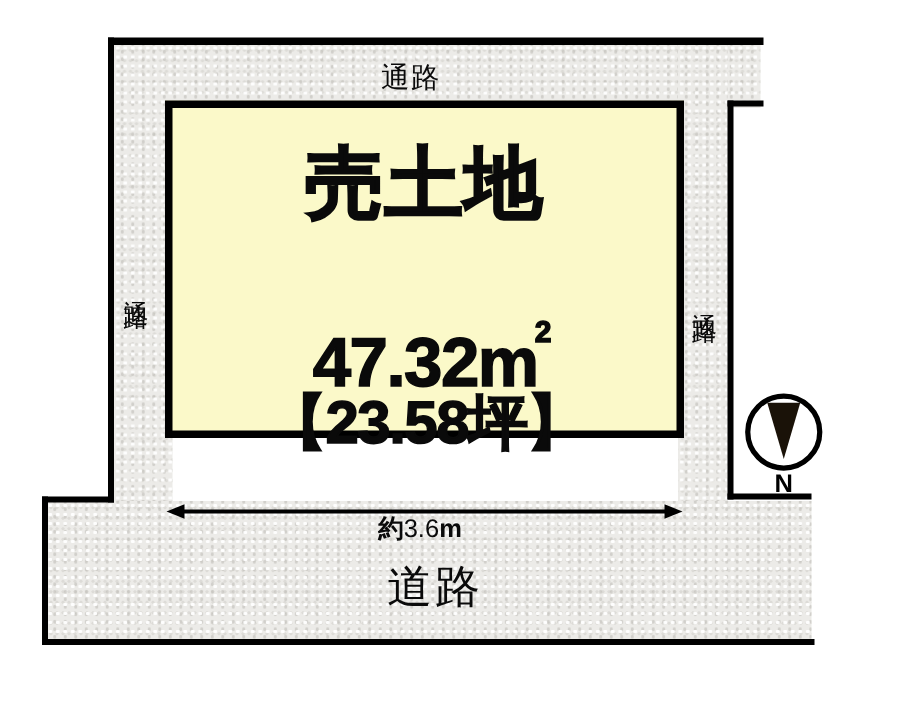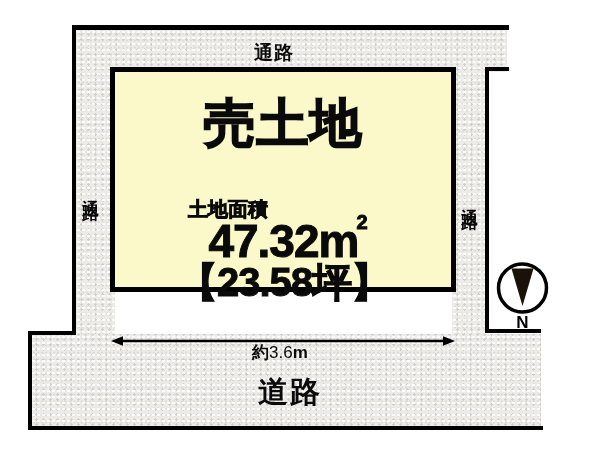--- a/index.html
+++ b/index.html
@@ -46,21 +46,21 @@
   }
   .area-m2 .sup{
     display:inline-block;font-size:20px;vertical-align:top;
     position:relative;top:-6px;left:-2px;letter-spacing:0;
   }
   .area-tsubo{
     position:absolute;left:0;top:190px;width:100%;text-align:center;padding-left:2px;
     box-sizing:border-box;font-size:40px;font-weight:bold;line-height:1;letter-spacing:-1px;
     -webkit-text-stroke:1px var(--text-color);
   }
-  .lbl{position:absolute;font-weight:bold;line-height:1;}
+  .lbl{position:absolute;font-weight:normal;line-height:1;}
   .lbl-passage-top{left:244px;top:43px;width:60px;text-align:center;font-size:19px;letter-spacing:1px;}
   .lbl-passage-left{left:82px;top:186px;font-size:17px;writing-mode:vertical-rl;text-orientation:upright;letter-spacing:4px;}
   .lbl-passage-right{left:461px;top:195px;font-size:17px;writing-mode:vertical-rl;text-orientation:upright;letter-spacing:4px;}
   .lbl-road{left:238px;top:377px;width:84px;text-align:right;font-size:30px;letter-spacing:2px;}
   .lbl-dim{
     left:240px;top:344px;width:80px;text-align:center;font-size:17px;font-weight:normal;
   }
   .lbl-dim .b{font-weight:bold;}
   .dim-arrow{position:absolute;left:110px;top:334px;}
   .compass{position:absolute;left:494px;top:259px;}
@@ -80,21 +80,20 @@
   <div class="bline" style="left:71.5px;top:25px;width:4.5px;height:310px;"></div>
   <div class="bline" style="left:28px;top:331px;width:48px;height:4px;"></div>
   <div class="bline" style="left:28px;top:331px;width:4px;height:99px;"></div>
   <div class="bline" style="left:28px;top:425.5px;width:514.5px;height:4.5px;"></div>
   <div class="bline" style="left:485px;top:67px;width:3.5px;height:265.5px;"></div>
   <div class="bline" style="left:485px;top:67px;width:24px;height:3.5px;"></div>
   <div class="bline" style="left:485px;top:329px;width:56px;height:3.5px;"></div>
 
   <div class="plot">
     <div class="plot-title">売土地</div>
-    <div class="area-label">土地面積</div>
     <div class="area-m2"><span>47.32</span><span>m</span><span class="sup">2</span></div>
     <div class="area-tsubo">【23.58坪】</div>
   </div>
 
   <svg class="dim-arrow" width="346" height="14" viewBox="0 0 346 14">
     <line x1="10" y1="7" x2="336" y2="7" stroke="#000" stroke-width="2.6"></line>
     <polygon points="1,7 13,2.2 13,11.8" fill="#000"></polygon>
     <polygon points="345,7 333,2.2 333,11.8" fill="#000"></polygon>
   </svg>
   <div class="lbl lbl-dim"><span class="b">約</span><span>3.6</span><span class="b">m</span></div>

